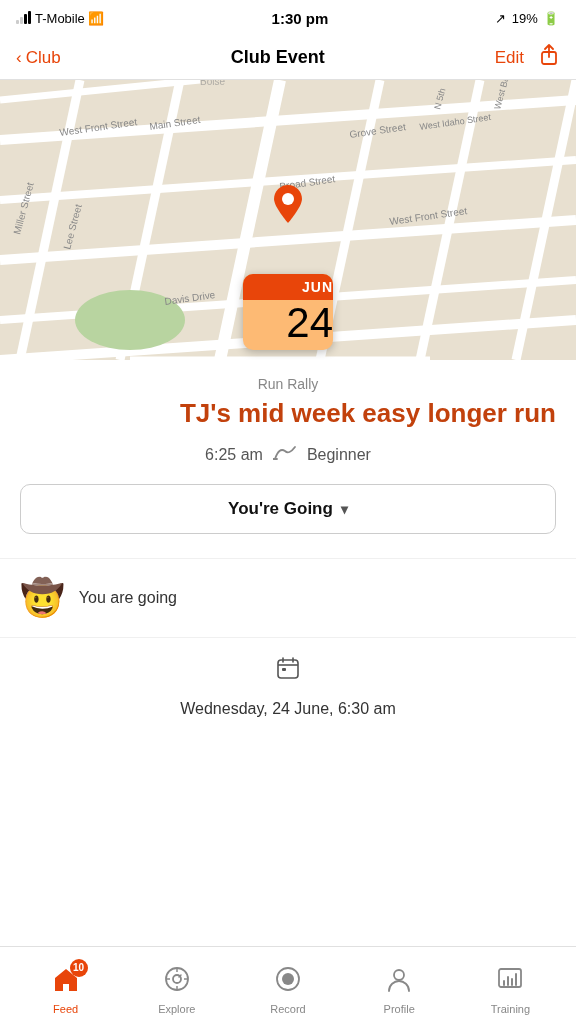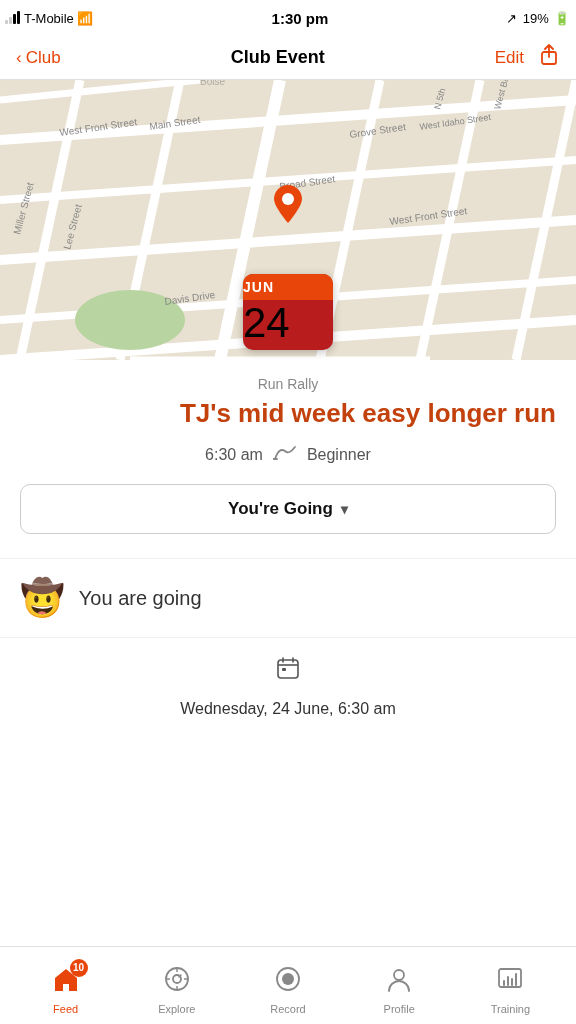--- a/index.html
+++ b/index.html
@@ -11,21 +11,21 @@
       background: #fff;
       position: relative;
       overflow-x: hidden;
     }
 
     
     .status-bar {
       display: flex;
       justify-content: space-between;
       align-items: center;
-      padding: 6px 5px;
+      padding: 6px 16px;
       background: #fff;
       height: 36px;
       gap: 24px;
     }
     .status-left {
       display: flex;
       align-items: center;
       gap: 4px;
       font-size: 13px;
       font-weight: 500;
@@ -98,25 +98,25 @@
       overflow: hidden;
     }
 
     
     .calendar-badge {
       position: absolute;
       bottom: 10px;
       left: 50%;
       transform: translateX(-50%);
       width: 90px;
-      background: #b91c1c;
+      background: #fdba74;
       border-radius: 10px;
       box-shadow: 0 2px 8px rgba(0,0,0,0.25);
       overflow: hidden;
-      text-align: left;
+      text-align: right;
     }
     .cal-month {
       background: #E8450A;
       color: #fff;
       font-size: 14px;
       font-weight: 700;
       padding: 5px 0;
       letter-spacing: 1px;
     }
     .cal-day {
@@ -201,21 +201,21 @@
     .going-section {
       display: flex;
       align-items: center;
       gap: 14px;
       padding: 18px 0;
     }
     .avatar-emoji {
       font-size: 36px;
     }
     .going-text {
-      font-size: 20px;
+      font-size: 16px;
       color: #333;
     }
 
     
     .date-section {
       display: flex;
       align-items: center;
       gap: 14px;
       padding: 18px 0;
       flex-direction: column;
@@ -375,21 +375,21 @@
     <div class="cal-month">JUN</div>
     <div class="cal-day">24</div>
   </div>
 </div>
 
 <div class="content">
   <div class="event-type">Run Rally</div>
   <div class="event-title">TJ's mid week easy longer run</div>
 
   <div class="event-meta">
-    <span>6:30 am</span>
+    <span>6:25 am</span>
     <span class="pace-icon">
       <svg width="24" height="18" viewBox="0 0 24 18" fill="none">
         <path d="M2 16 Q6 4 12 8 Q16 12 22 4" stroke="#888" stroke-width="1.8" fill="none" stroke-linecap="round"></path>
         <path d="M0 16 L4 16" stroke="#888" stroke-width="1.8" stroke-linecap="round"></path>
       </svg>
     </span>
     <span>Beginner</span>
   </div>
 
   <div class="rsvp-btn">

